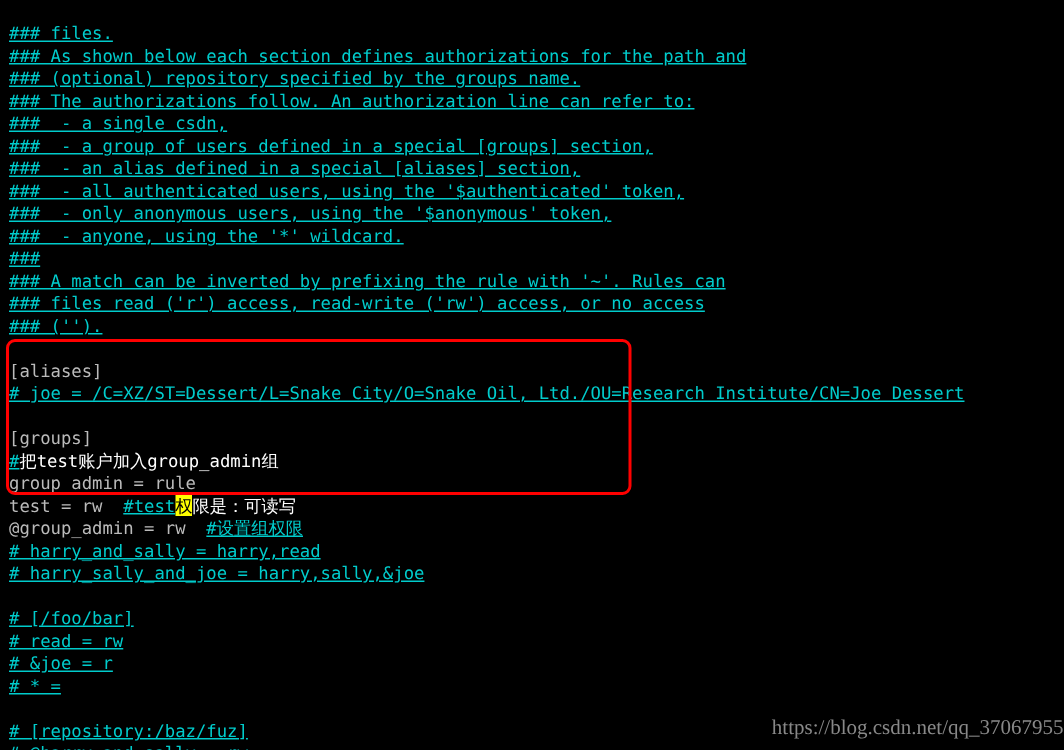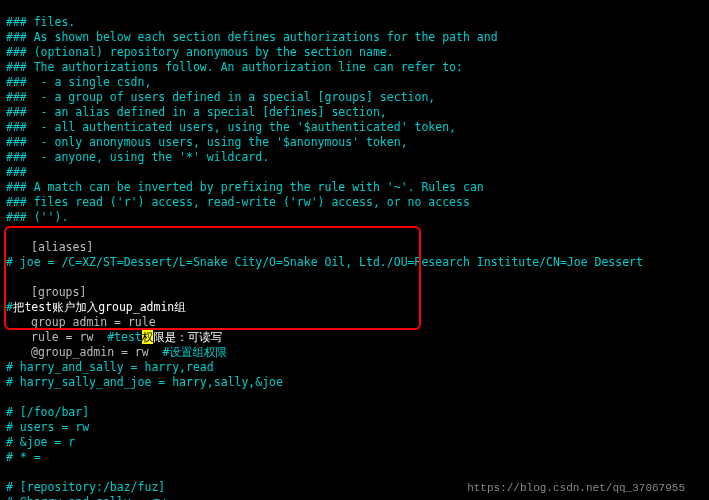--- a/index.html
+++ b/index.html
@@ -12,75 +12,75 @@
     position: relative;
   }
   .terminal {
     font-family: "DejaVu Sans Mono", Consolas, monospace;
     font-size: 11.5px;
     line-height: 15px;
     white-space: pre;
     color: #00cccc;
     padding: 0 6px;
   }
-  .gray   { color: #bbbbbb; margin-left: 25px; }
+  .gray   { color: #bbbbbb; }
   .white  { color: #ffffff; margin-top: 16px; }
-  .cyan   { color: #00cccc; }
+  .cyan   { color: #00cccc; text-decoration: underline; }
   .hl     { background: #ffff00; color: #000; }
   .redbox {
     position: absolute;
     border: 2px solid #ff0000;
     border-radius: 6px;
     left: 4px;
     top: 226px;
     width: 413px;
     height: 100px;
     pointer-events: none;
   }
   .watermark {
     position: absolute;
     bottom: 6px;
-    right: 24px;
+    right: 0;
     color: #888;
-    font-family: Liberation Mono, monospace;
-    font-size: 11px;
+    font-family: Liberation Serif, serif;
+    font-size: 14px;
   }
 </style>
 </head>
 <body>
 
 <div class="terminal">
 <span class="cyan">### files.</span>
 <span class="cyan">### As shown below each section defines authorizations for the path and</span>
-<span class="cyan">### (optional) repository anonymous by the section name.</span>
+<span class="cyan">### (optional) repository specified by the groups name.</span>
 <span class="cyan">### The authorizations follow. An authorization line can refer to:</span>
 <span class="cyan">###  - a single csdn,</span>
 <span class="cyan">###  - a group of users defined in a special [groups] section,</span>
-<span class="cyan">###  - an alias defined in a special [defines] section,</span>
+<span class="cyan">###  - an alias defined in a special [aliases] section,</span>
 <span class="cyan">###  - all authenticated users, using the '$authenticated' token,</span>
 <span class="cyan">###  - only anonymous users, using the '$anonymous' token,</span>
 <span class="cyan">###  - anyone, using the '*' wildcard.</span>
 <span class="cyan">###</span>
 <span class="cyan">### A match can be inverted by prefixing the rule with '~'. Rules can</span>
 <span class="cyan">### files read ('r') access, read-write ('rw') access, or no access</span>
 <span class="cyan">### ('').</span>
 <span class="gray"> </span>
 <span class="gray">[aliases]</span>
 <span class="cyan"># joe = /C=XZ/ST=Dessert/L=Snake City/O=Snake Oil, Ltd./OU=Research Institute/CN=Joe Dessert</span>
 <span class="gray"> </span>
 <span class="gray">[groups]</span>
 <span><span class="cyan">#</span><span class="white">把test账户加入group_admin组</span></span>
 <span class="gray">group_admin = rule</span>
-<span><span class="gray">rule = rw  </span><span class="cyan">#test</span><span class="hl">权</span><span class="white">限是：可读写</span></span>
+<span><span class="gray">test = rw  </span><span class="cyan">#test</span><span class="hl">权</span><span class="white">限是：可读写</span></span>
 <span><span class="gray">@group_admin = rw  </span><span class="cyan">#设置组权限</span></span>
 <span class="cyan"># harry_and_sally = harry,read</span>
 <span class="cyan"># harry_sally_and_joe = harry,sally,&amp;joe</span>
 <span class="gray"> </span>
 <span class="cyan"># [/foo/bar]</span>
-<span class="cyan"># users = rw</span>
+<span class="cyan"># read = rw</span>
 <span class="cyan"># &amp;joe = r</span>
 <span class="cyan"># * =</span>
 <span class="gray"> </span>
 <span class="cyan"># [repository:/baz/fuz]</span>
 <span class="cyan"># @harry_and_sally = rw</span>
 
 
 </div>
 
 <div class="redbox"></div>

